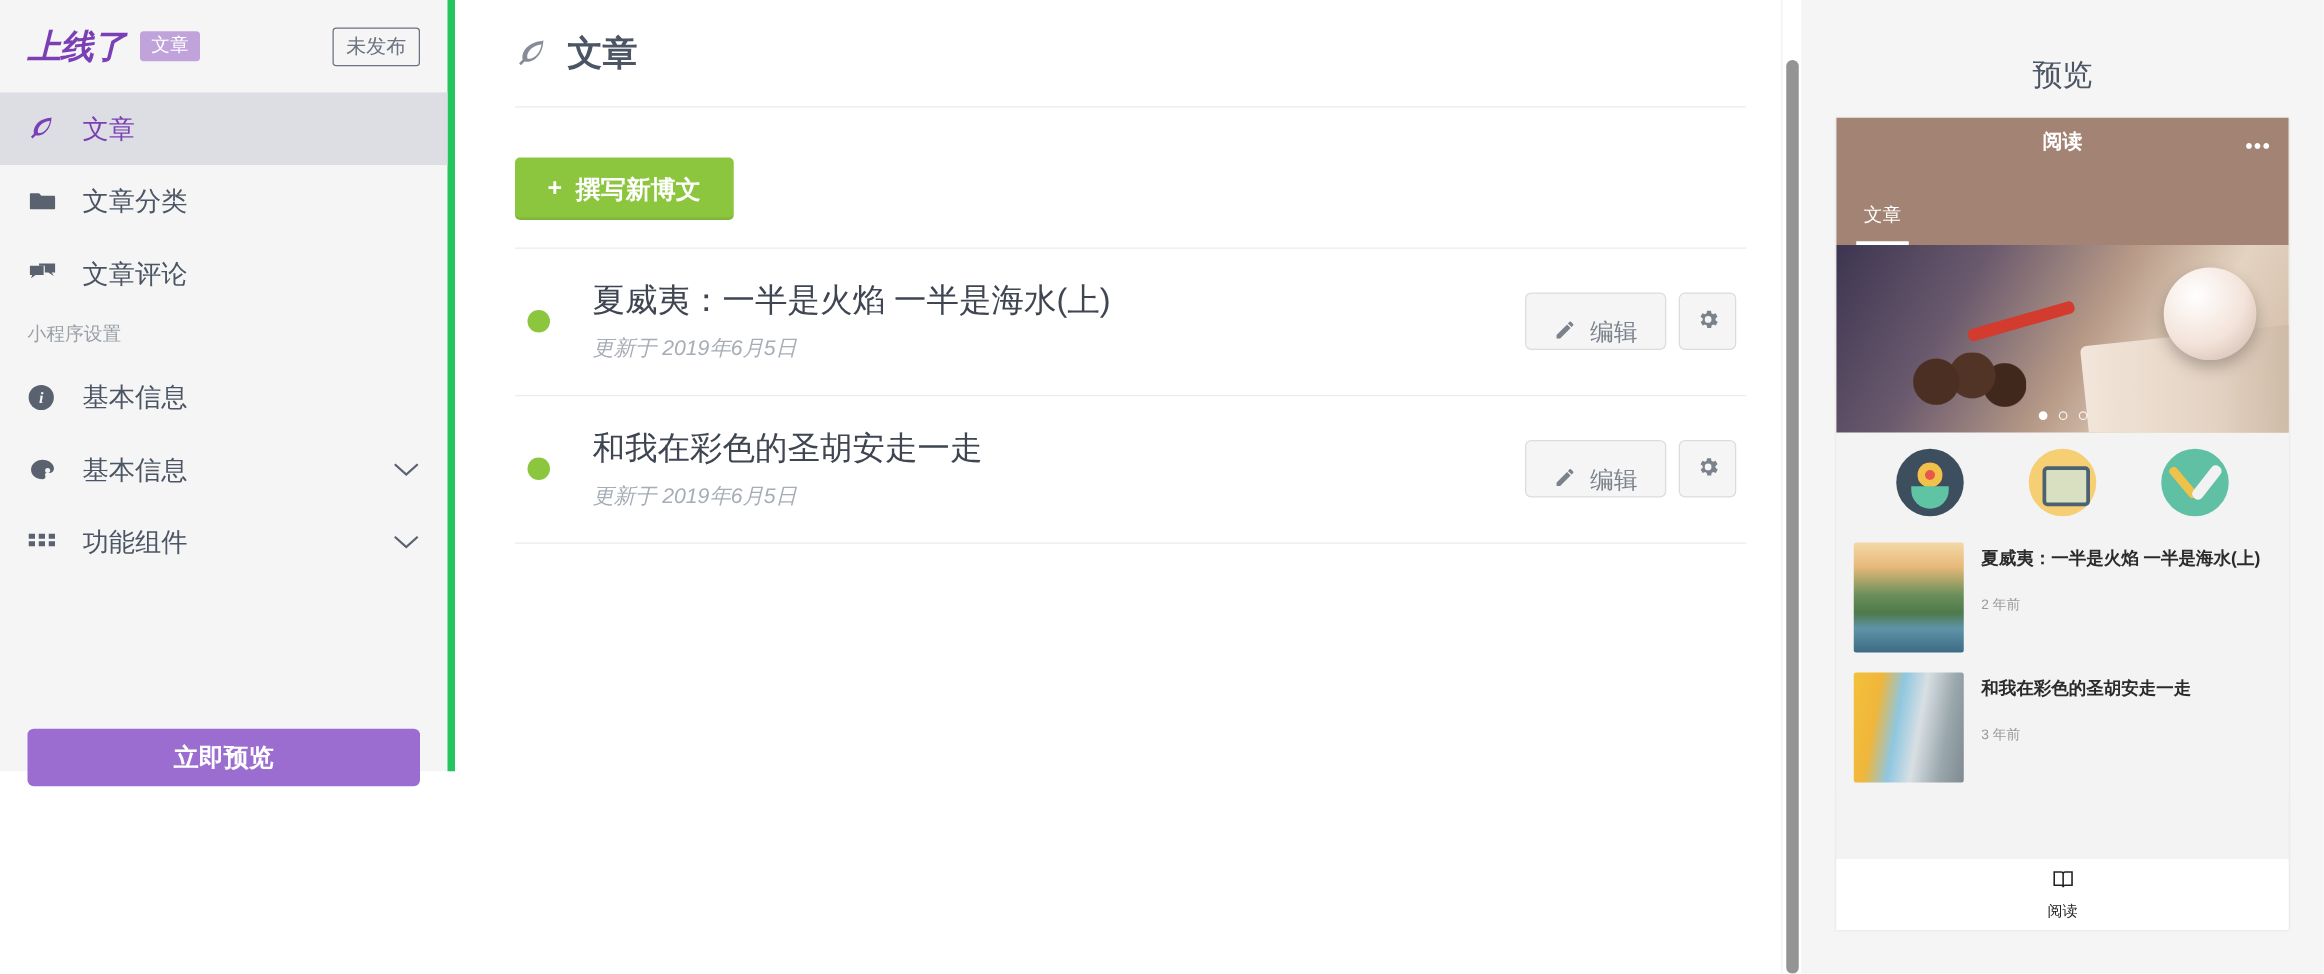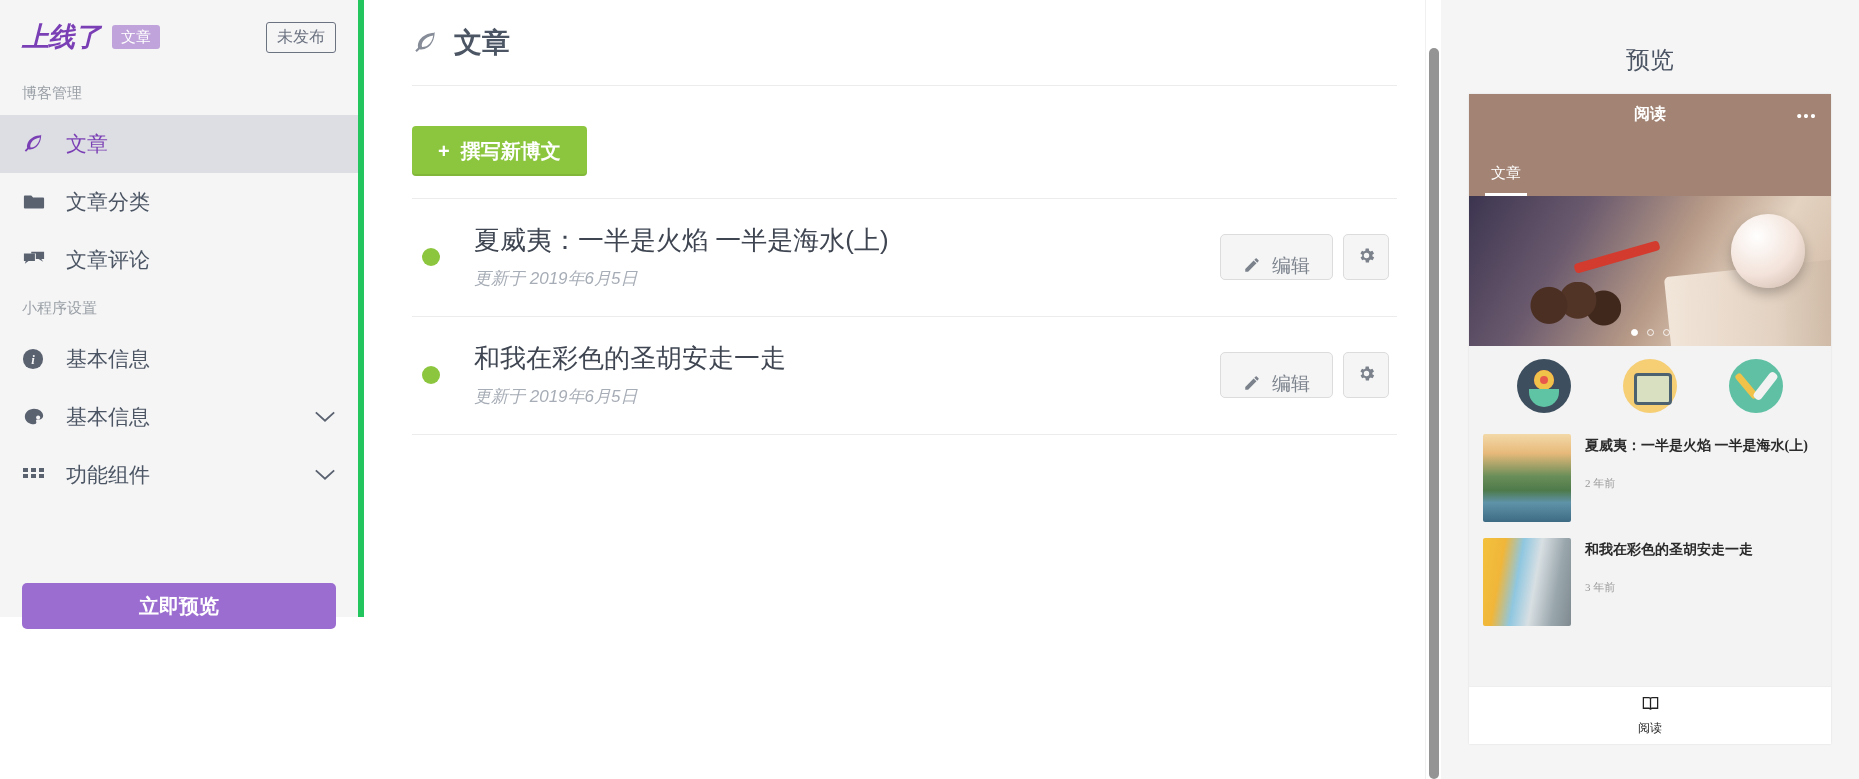--- a/index.html
+++ b/index.html
@@ -129,21 +129,21 @@
   }
   .main-scrollbar .thumb {
     position: absolute; top: 48px; left: 3px;
     width: 10px; height: 731px; border-radius: 5px;
     background: #949494;
   }
 
   
   .preview {
     flex: 0 0 418px; width: 418px; height: 779px;
-    background: #f5f5f6; position: relative; font-family: Liberation Serif, serif;
+    background: #f5f5f6; position: relative;
   }
   .preview-title {
     text-align: center; font-size: 24px; color: #4b5563;
     padding-top: 44px; padding-bottom: 18px;
   }
   .phone {
     width: 362px; margin: 0 auto;
     background: #f3f3f3; height: 650px;
     overflow: hidden; position: relative;
     box-shadow: 0 0 2px rgba(0,0,0,.10);
@@ -283,21 +283,20 @@
 
   <aside class="sidebar">
 
     <div class="brand-row">
       <span class="logo">上线了</span>
       <span class="logo-badge">文章</span>
       <button class="publish-state">未发布</button>
     </div>
 
     <div>
-      <div class="nav-section-title">博客管理</div>
 
       <div class="nav-item active">
         <span class="nav-icon">
           <svg width="22" height="22" viewBox="0 0 24 24" fill="currentColor">
               <path d="M20.5 2.5c-6 .3-10.7 2.8-13.3 6.6-1.6 2.4-2.1 5-1.6 7.3L3 19l1.4 1.4 2.6-2.6c2.3.5 4.9 0 7.3-1.6 3.8-2.6 6.3-7.3 6.6-13.3l.1-.9-.5.1zM9.3 15.7c-.6-1.8-.2-3.7.9-5.4 1.9-2.8 5.2-4.7 9.4-5.3-.6 4.2-2.5 7.5-5.3 9.4-1.7 1.1-3.6 1.5-5 1.3z"></path>
             </svg>
         </span>
         <span>文章</span>
       </div>
 

